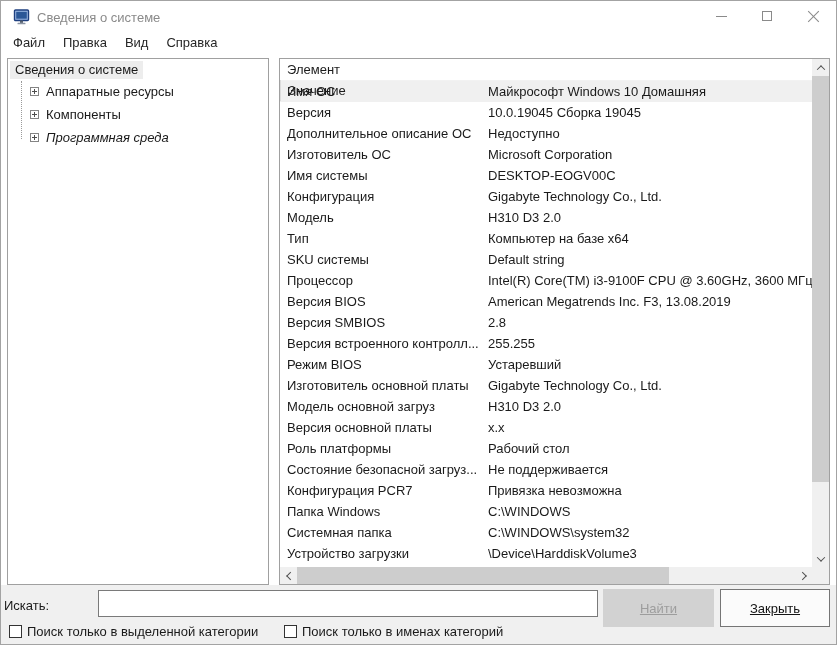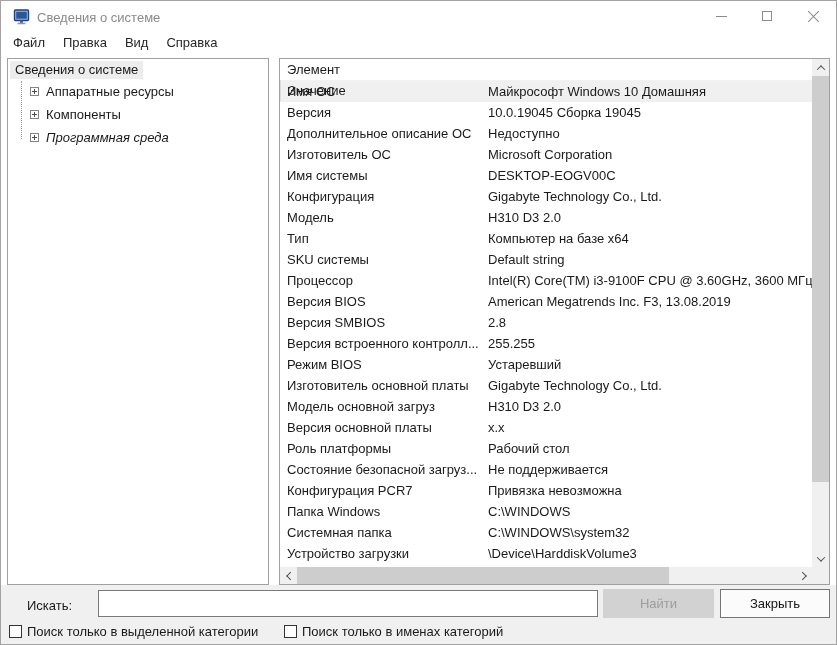--- a/index.html
+++ b/index.html
@@ -70,27 +70,27 @@
   .h-thumb { position: absolute; left: 17px; top: 0; width: 372px; height: 17px; background: #cdcdcd; }
   .corner { position: absolute; right: 0; bottom: 0; width: 17px; height: 17px; background: #f0f0f0; }
   .chev { display: inline-block; width: 6px; height: 6px; border-right: 1px solid #505050; border-bottom: 1px solid #505050; }
   .chev.up    { transform: rotate(225deg) translate(-1px,-1px); }
   .chev.down  { transform: rotate(45deg)  translate(-1px,-1px); }
   .chev.left  { transform: rotate(135deg) translate(-1px,-1px); }
   .chev.right { transform: rotate(-45deg) translate(-1px,-1px); }
 
   
   .bottom-bar { position: absolute; left: 0; top: 584px; width: 835px; height: 59px; background: #f0f0f0; }
-  .search-label { position: absolute; left: 26px; top: 13px; font-size: 13px; color: #1a1a1a; }
+  .search-label { position: absolute; left: 3px; top: 13px; font-size: 13px; color: #1a1a1a; }
   .search-input {
     position: absolute; left: 97px; top: 5px; width: 500px; height: 27px;
     border: 1px solid #7a7a7a; background: #fff; font-size: 13px; padding: 0 5px;
     font-family: "Liberation Sans", sans-serif; outline: none;
   }
-  .btn { position: absolute; top: 4px; height: 29px; font-size: 13px; font-family: "Liberation Sans", sans-serif; text-align:center; }
+  .btn { position: absolute; top: 4px; height: 38px; font-size: 13px; font-family: "Liberation Sans", sans-serif; text-align:center;text-decoration:underline; }
   .btn-find  { left: 602px; width: 111px; background: #d2d2d2; color: #9d9d9d; border: none; }
   .btn-close { left: 719px; width: 110px; background: #fbfbfb; color: #141414; border: 1px solid #757575; }
   .cb-group { position: absolute; top: 39px; display: flex; align-items: center; gap: 5px; font-size: 13px; color: #1a1a1a; }
   .cb-1 { left: 8px; } .cb-2 { left: 283px; }
   .checkbox { width: 13px; height: 13px; border: 1px solid #333; background: #fff; flex: none; }
 </style>
 </head>
 <body>
 
 <div class="window">

